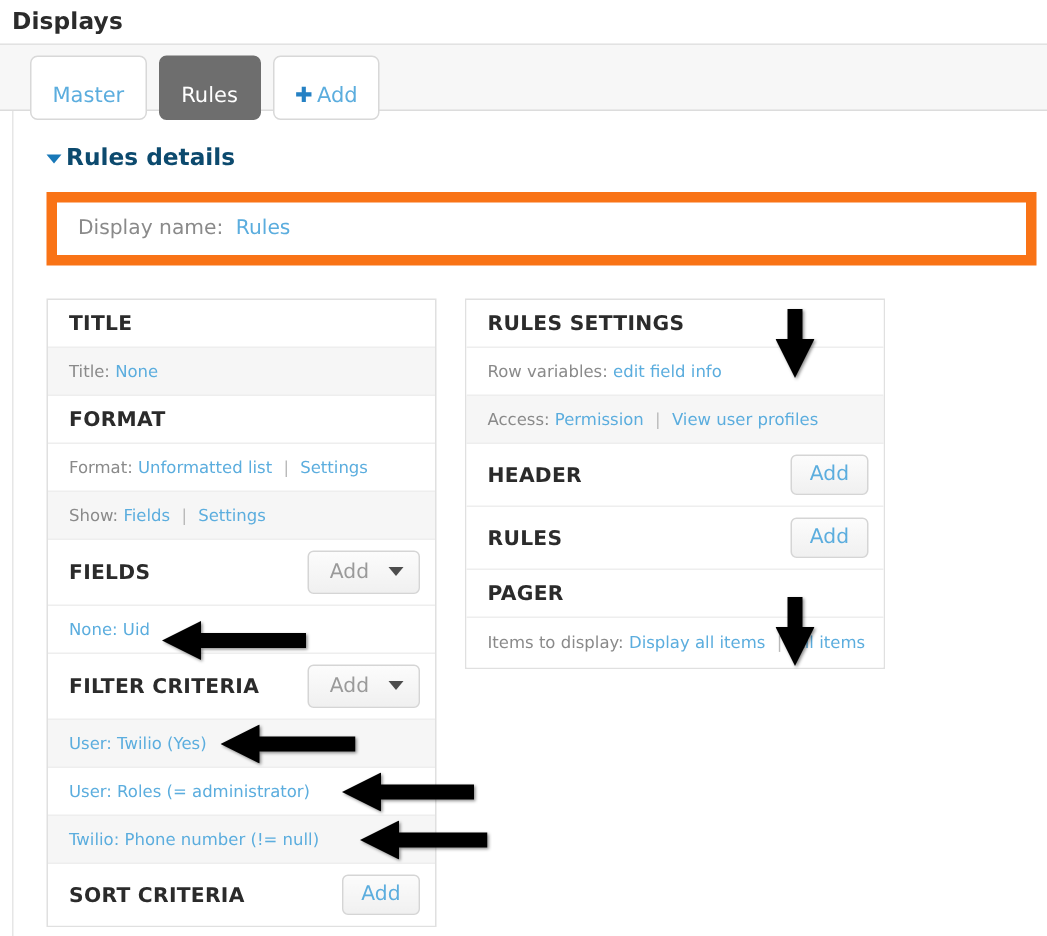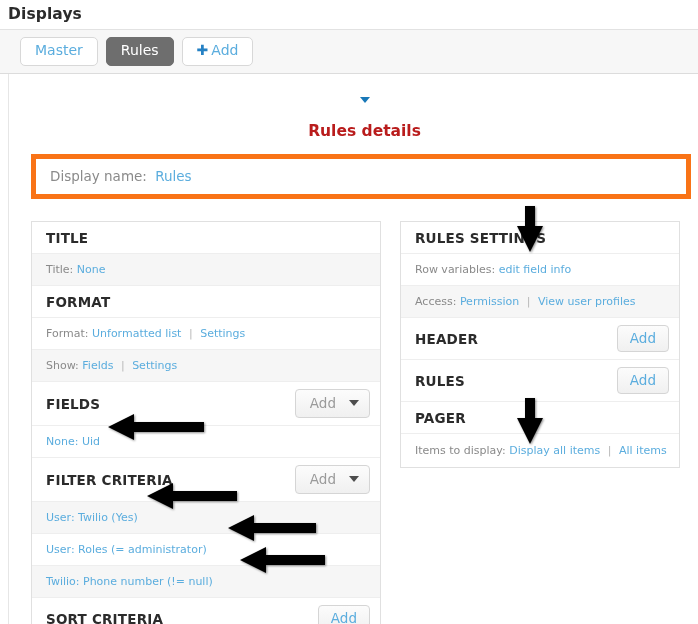--- a/index.html
+++ b/index.html
@@ -34,21 +34,21 @@
     height: 45px;
     box-sizing: border-box;
     padding: 7px 0 0 20px;
     display: flex;
     align-items: flex-start;
     gap: 8px;
   }
   .tab {
     border-radius: 5px;
     font-size: 14px;
-    padding: 4px 14px 7px;
+    padding: 18px 14px 7px;
     line-height: 16px;
     box-sizing: border-box;
     cursor: pointer;
     white-space: nowrap;
   }
   .tab-inactive {
     background: #ffffff;
     border: 1px solid #d8d8d8;
     color: #5badde;
   }
@@ -75,66 +75,65 @@
   
   .content {
     border-left: 1px solid #e6e6e6;
     margin-left: 8px;
     padding: 0;
     height: 579px;
     box-sizing: border-box;
   }
 
   .section-heading {
-    color: #b91c1c;
+    color: #0c4a6e;
     font-weight: bold;
     font-size: 15.5px;
     padding: 22px 0 14px 22px;
     display: flex;
     align-items: center;
-    gap: 20px;
+    gap: 3px;
     cursor: pointer;
-    flex-direction: column;
   }
   .caret-down {
     width: 0; height: 0;
     border-left: 5px solid transparent;
     border-right: 5px solid transparent;
     border-top: 6px solid #1878b8;
     display: inline-block;
     position: relative;
     top: 1px;
   }
 
   
   .displayname-box {
     margin: 0 0 0 22px;
     width: 660px;
-    border: 5px solid #f97316;
+    border: 7px solid #f97316;
     background: #ffffff;
     box-sizing: border-box;
     padding: 9px 0 10px 14px;
     font-size: 13.5px;
     color: #8a8a8a;
   }
   .displayname-box a { margin-left: 4px; }
 
   
   .columns {
     display: flex;
     gap: 19px;
     margin: 22px 0 0 22px;
   }
   .panel {
     border: 1px solid #e0e0e0;
     background: #ffffff;
     box-sizing: border-box;
     align-self: flex-start;
   }
-  .panel-left { width: 350px; }
+  .panel-left { width: 260px; }
   .panel-right { width: 280px; }
 
   .row {
     display: flex;
     align-items: center;
     justify-content: space-between;
     padding: 7px 10px 7px 14px;
     box-sizing: border-box;
     min-height: 32px;
     border-bottom: 1px solid #eeeeee;

